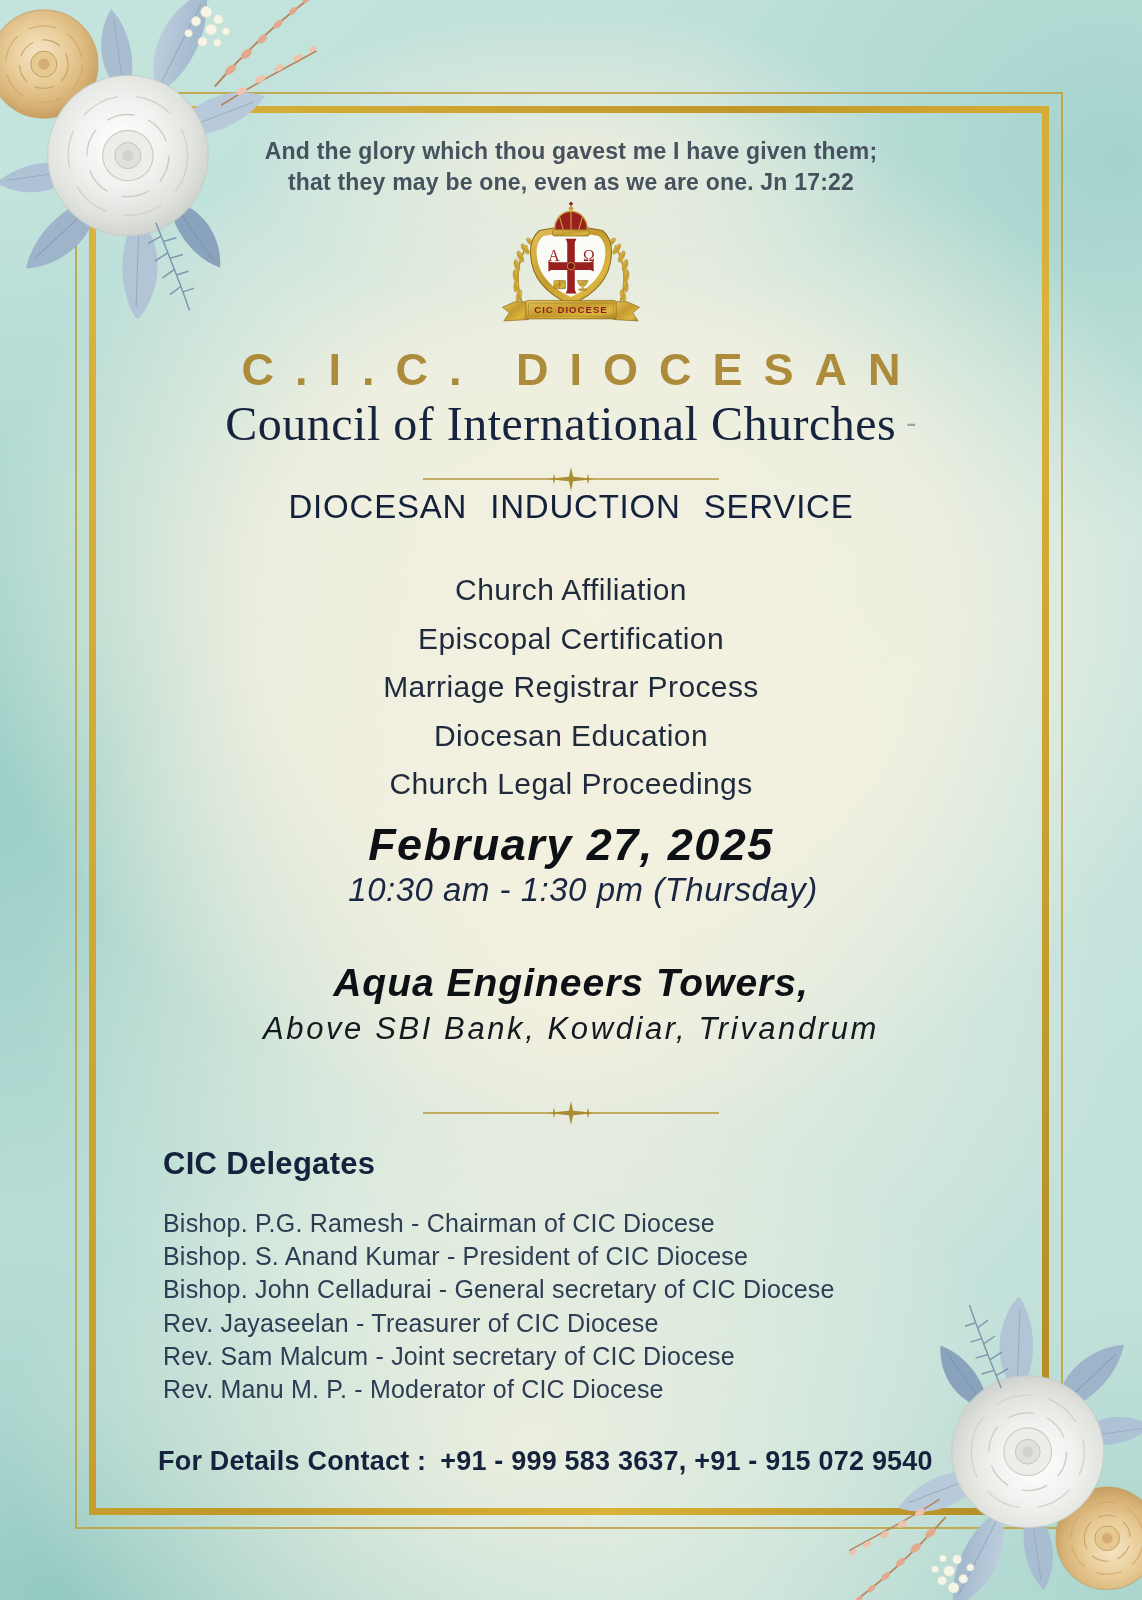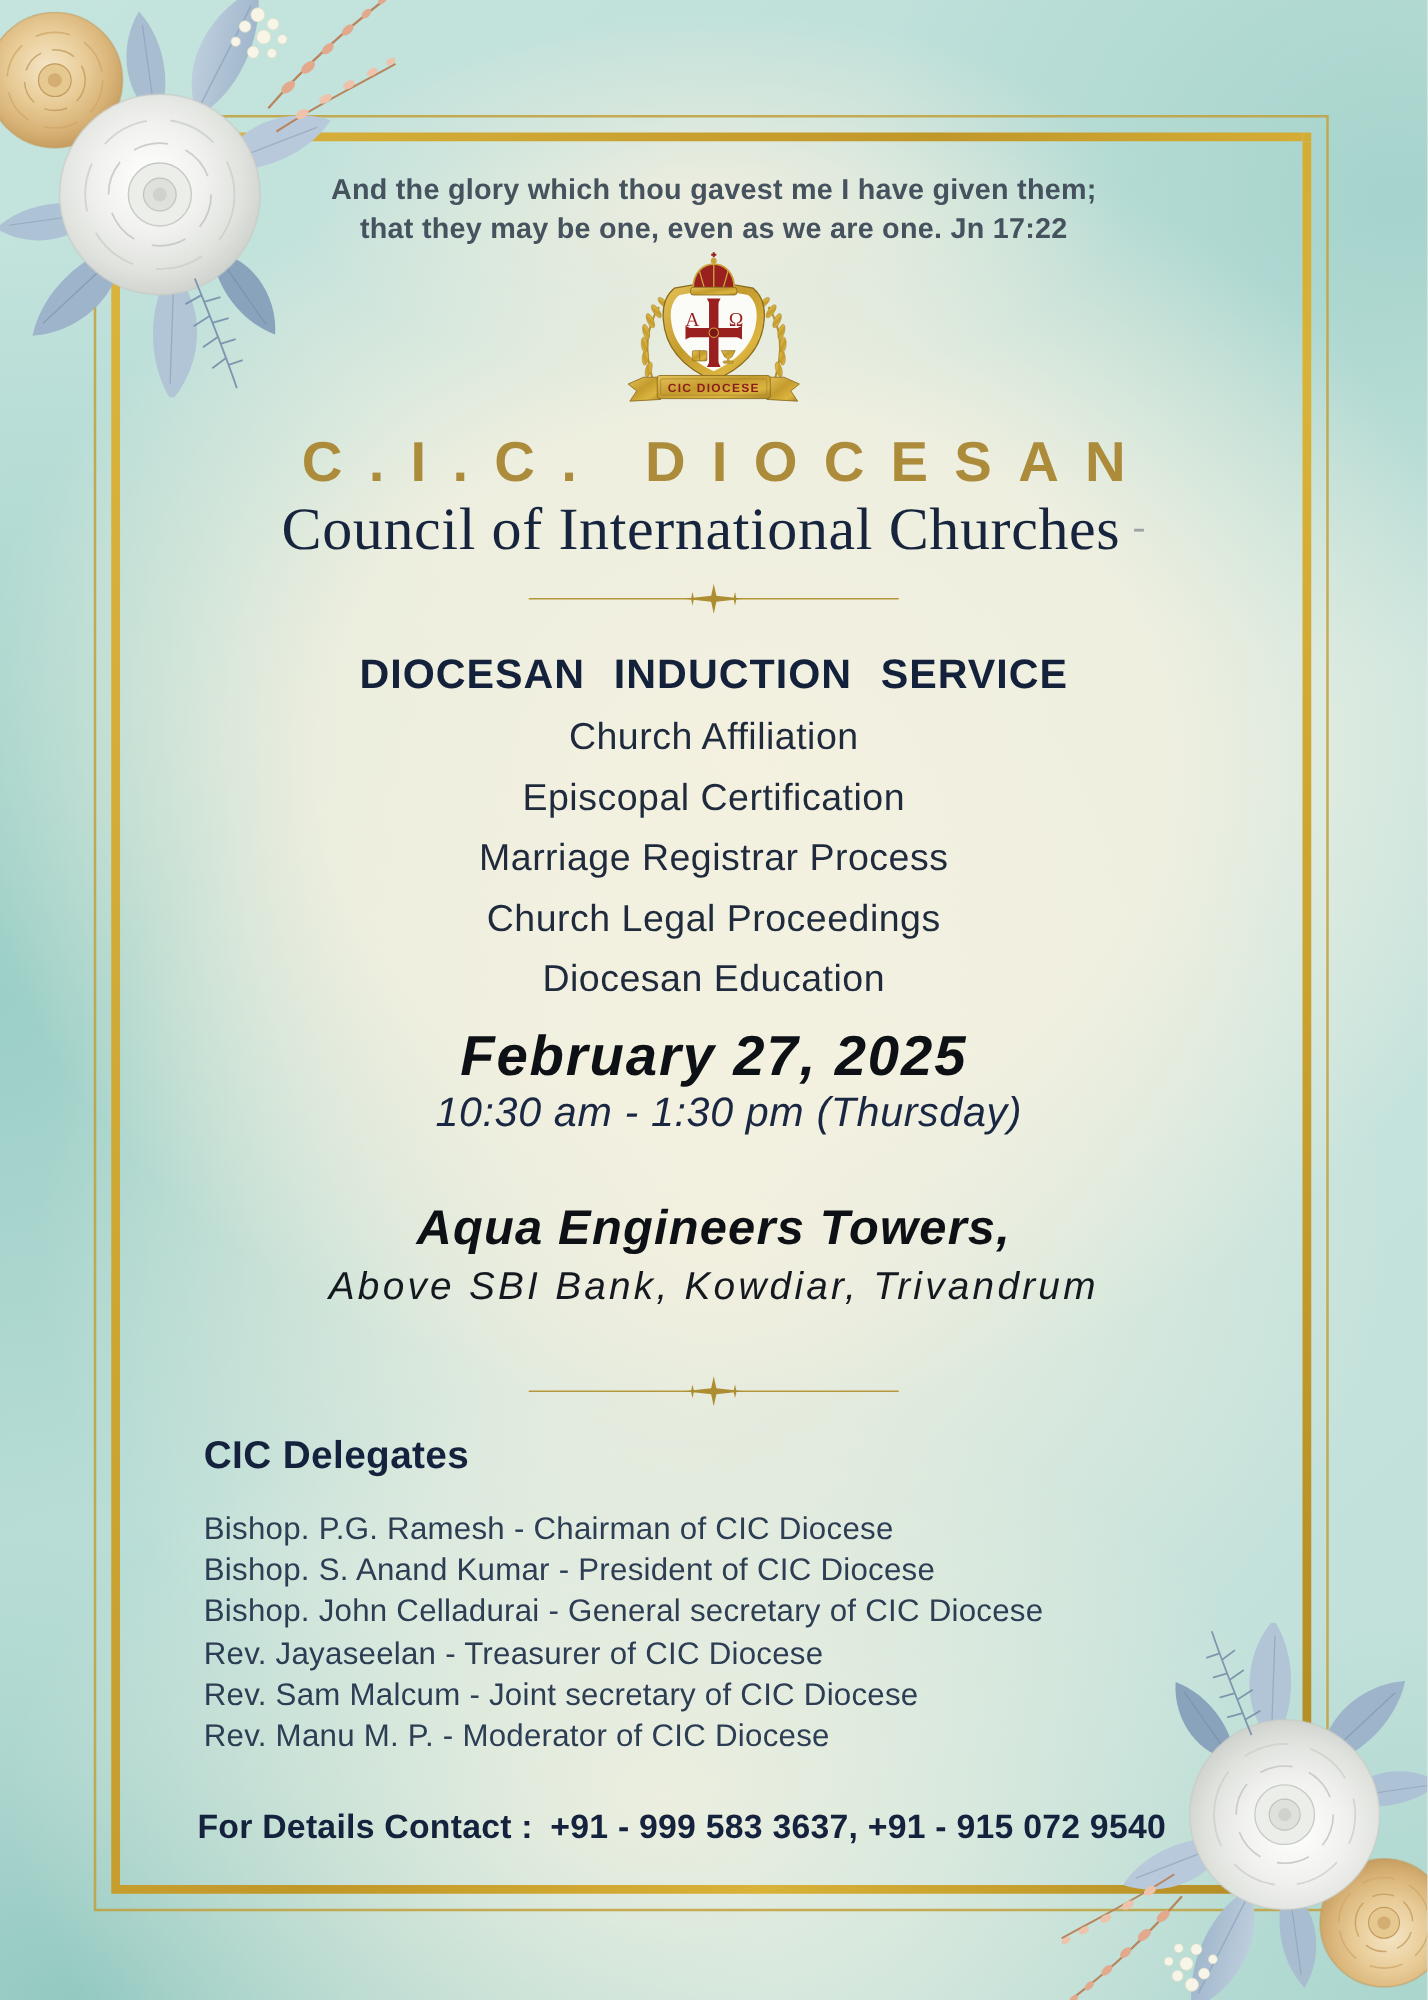--- a/index.html
+++ b/index.html
@@ -28,21 +28,21 @@
   .floral.br { bottom:-16px; right:-20px; }
   .layer { position:absolute; left:0; right:0; text-align:center; z-index:3; }
 
   .quote { top:136px; font-size:23px; font-weight:700; color:#46535f; line-height:31px; letter-spacing:.2px; }
   .crest-wrap { top:199px; }
   .title { top:344px; font-size:45px; font-weight:700; color:#ac8c3b; letter-spacing:21px; text-indent:21px; }
   .subtitle { top:396px; font-family:"Liberation Serif", serif; font-size:48px; font-weight:500; color:#17243d; letter-spacing:.5px; }
   .subtitle .dash { color:#9aa3a6; font-size:30px; vertical-align:8px; margin-left:10px; }
   .divider1 { top:467px; }
   .divider2 { top:1101px; }
-  .event-heading { top:520px; font-size:33px; font-weight:700; color:#14213b; letter-spacing:.8px; word-spacing:13px; }
+  .event-heading { top:488px; font-size:33px; font-weight:400; color:#14213b; letter-spacing:.8px; word-spacing:13px; }
   .event-items { top:566px; font-size:30px; color:#1f2b3d; line-height:48.5px; letter-spacing:.4px; }
   .date { top:819px; font-size:45px; font-weight:800; font-style:italic; color:#0d1014; letter-spacing:1.5px; }
   .time { top:871px; font-size:33px; font-style:italic; font-weight:500; color:#1a2742; letter-spacing:.5px;padding-left:24px; }
   .venue-name { top:961px; font-size:39px; font-weight:800; font-style:italic; color:#0d1014; letter-spacing:1px; }
   .venue-address { top:1011px; font-size:31px; font-style:italic; color:#14181f; letter-spacing:2.6px; }
   .left-block { left:163px; right:auto; text-align:left; }
   .delegates-heading { top:1146px; font-size:31px; font-weight:800; color:#15223d; letter-spacing:.3px; }
   .delegate-list { top:1207px; font-size:25px; color:#2c3d54; line-height:33.2px; letter-spacing:.2px; }
   .contact { top:1446px; left:158px; font-size:27px; font-weight:800; color:#15223d; letter-spacing:.2px; }
   .contact .phones { margin-left:14px; }
@@ -264,22 +264,22 @@
       <path d="M133,6.5 L134.2,12 L133,17.5 L131.8,12 Z" fill="#ac8d31"></path>
       <path d="M167,6.5 L168.2,12 L167,17.5 L165.8,12 Z" fill="#ac8d31"></path>
     </svg>
   </div>
 
   <div class="layer event-heading">DIOCESAN INDUCTION SERVICE</div>
   <div class="layer event-items">
     <div>Church Affiliation</div>
     <div>Episcopal Certification</div>
     <div>Marriage Registrar Process</div>
+    <div>Diocesan Education</div>
     <div>Church Legal Proceedings</div>
-    <div>Diocesan Education</div>
   </div>
 
   <div class="layer date">February 27, 2025</div>
   <div class="layer time">10:30 am - 1:30 pm (Thursday)</div>
 
   <div class="layer venue-name">Aqua Engineers Towers,</div>
   <div class="layer venue-address">Above SBI Bank, Kowdiar, Trivandrum</div>
 
   <div class="layer divider2">
     <svg width="300" height="24" viewBox="0 0 300 24">

